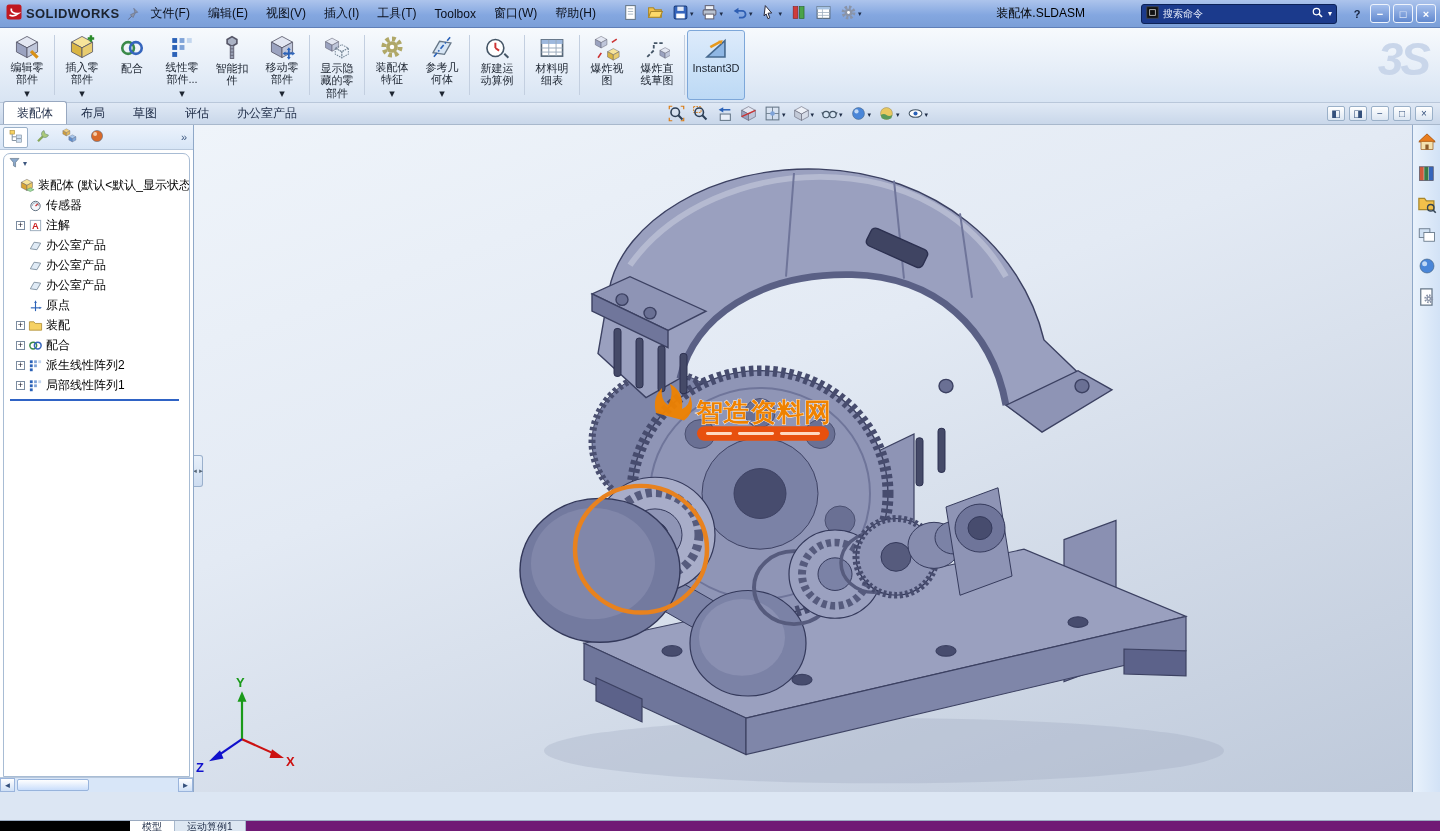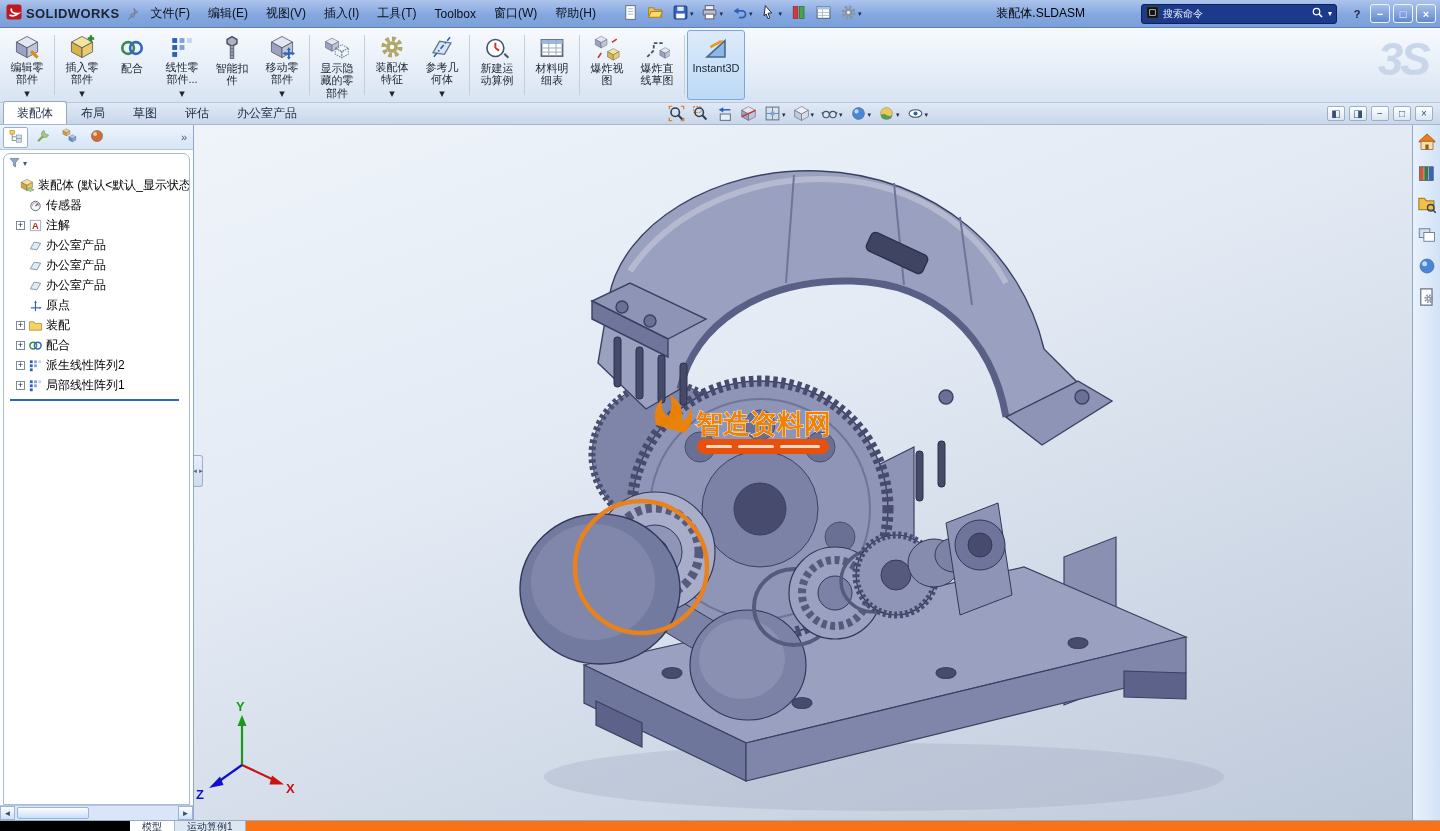--- a/index.html
+++ b/index.html
@@ -64,21 +64,21 @@
   .scr-track{flex:1;}
 
   .viewport{flex:1;position:relative;background:linear-gradient(160deg,#eff4fa 0%,#e3eaf4 40%,#bec9da 100%);overflow:hidden;min-width:0;}
   .model{position:absolute;inset:0;width:100%;height:100%;}
   .splitter{position:absolute;left:0;top:330px;width:9px;height:32px;background:linear-gradient(#e8f0fa,#cddcf0);border:1px solid #9ab0cc;border-left:none;border-radius:0 3px 3px 0;display:flex;align-items:center;justify-content:center;font-size:6px;color:#567;}
 
   .taskpane{width:28px;flex:none;background:linear-gradient(90deg,#e9f2fc,#d2e2f6);border-left:1px solid #8fa8c8;display:flex;flex-direction:column;align-items:center;padding-top:7px;gap:9px;}
   .tp-btn{width:22px;height:22px;display:flex;align-items:center;justify-content:center;border-radius:3px;}
 
   
-  .bottombar{height:11px;flex:none;display:flex;background:#f97316;border-top:1px solid #9aaac0;overflow:hidden;}
+  .bottombar{height:11px;flex:none;display:flex;background:#701a75;border-top:1px solid #9aaac0;overflow:hidden;margin-top:28px;}
   .bb-black{width:130px;flex:none;background:#000;}
   .bb-tabs{display:flex;align-items:flex-start;}
   .bb-tab{height:14px;padding:0 12px;font-size:10px;line-height:12px;color:#1c2a45;border-right:1px solid #a8b8cc;background:#dde7f2;}
   .bb-tab.active{background:#fff;}
 </style>
 </head>
 <body>
 
 <div class="window">
 

